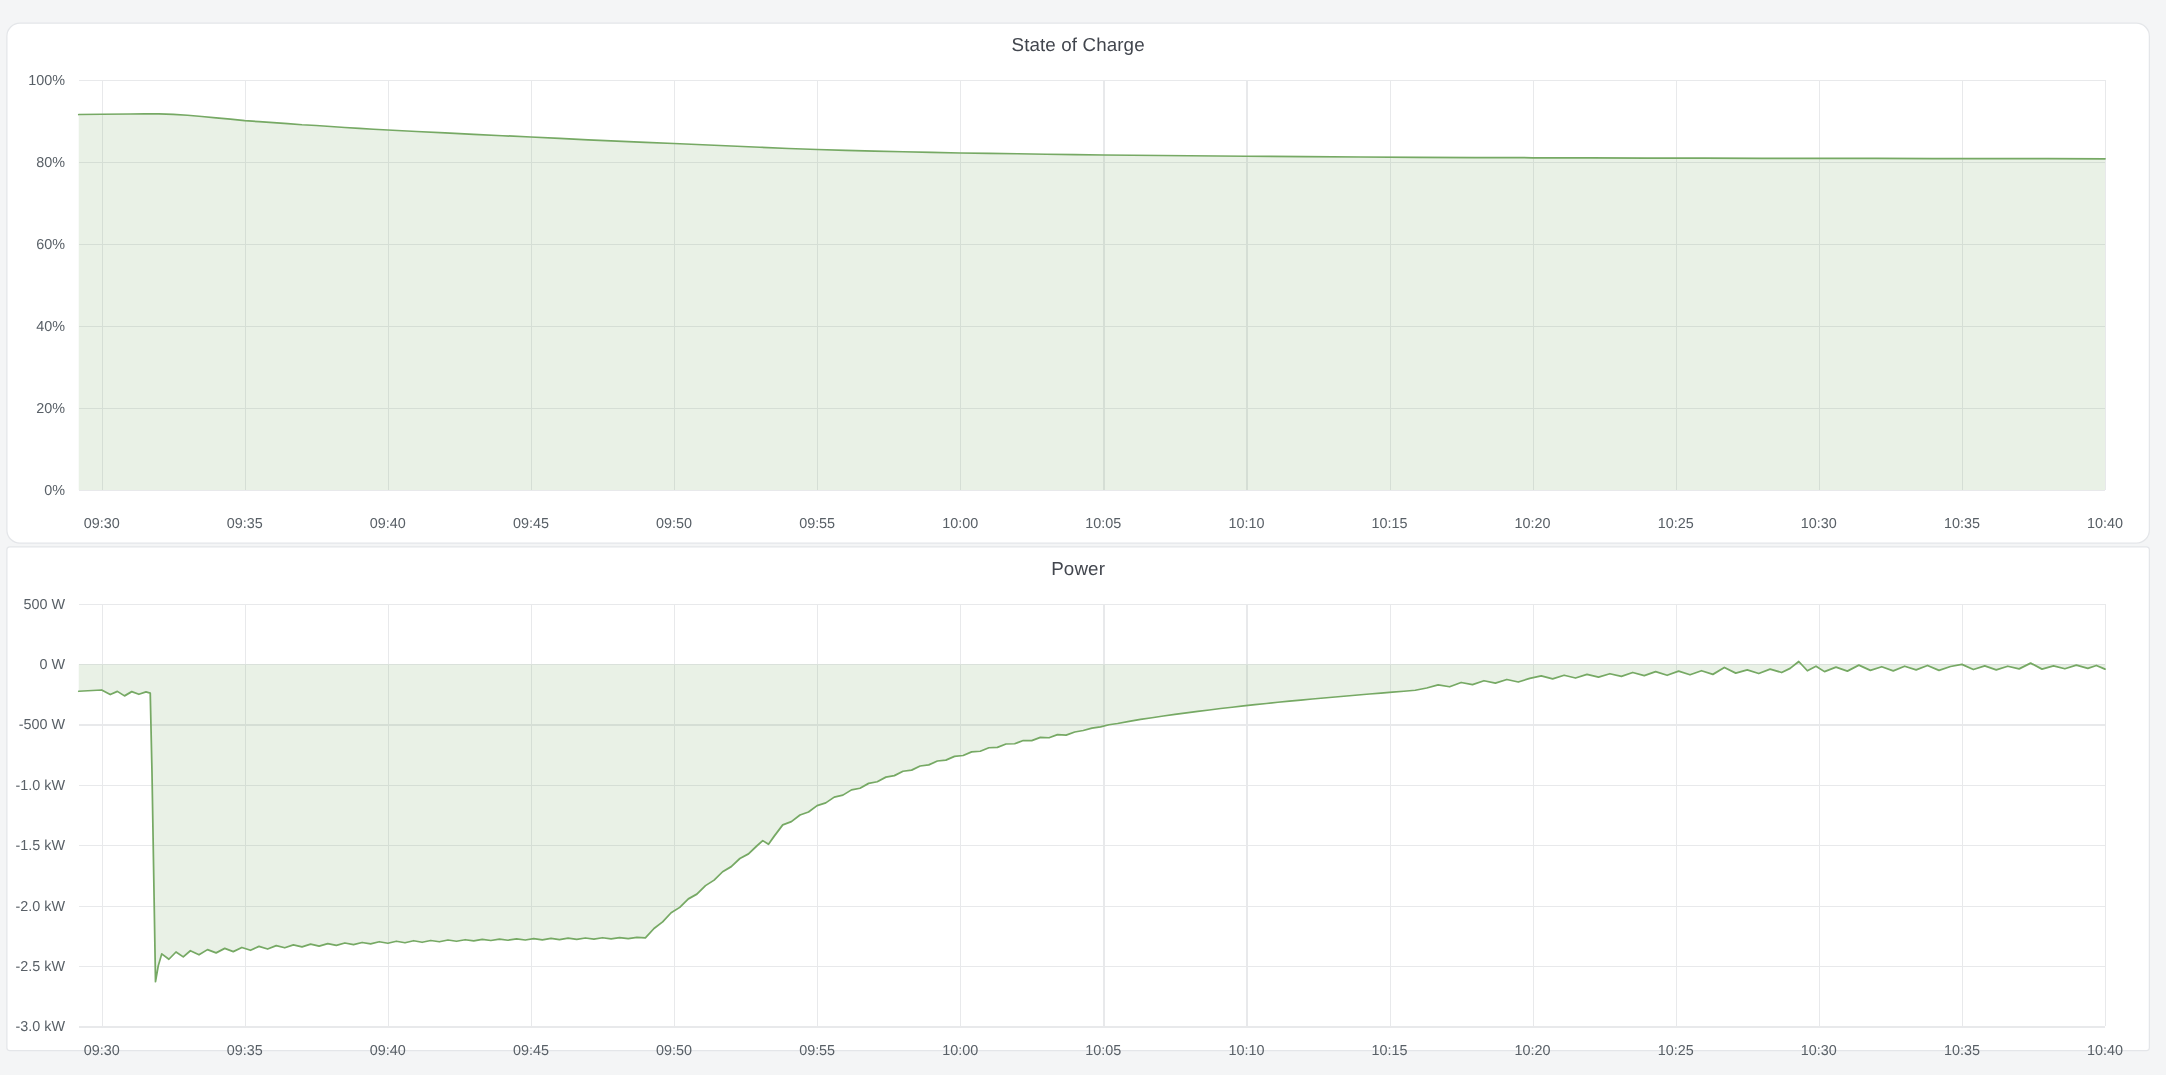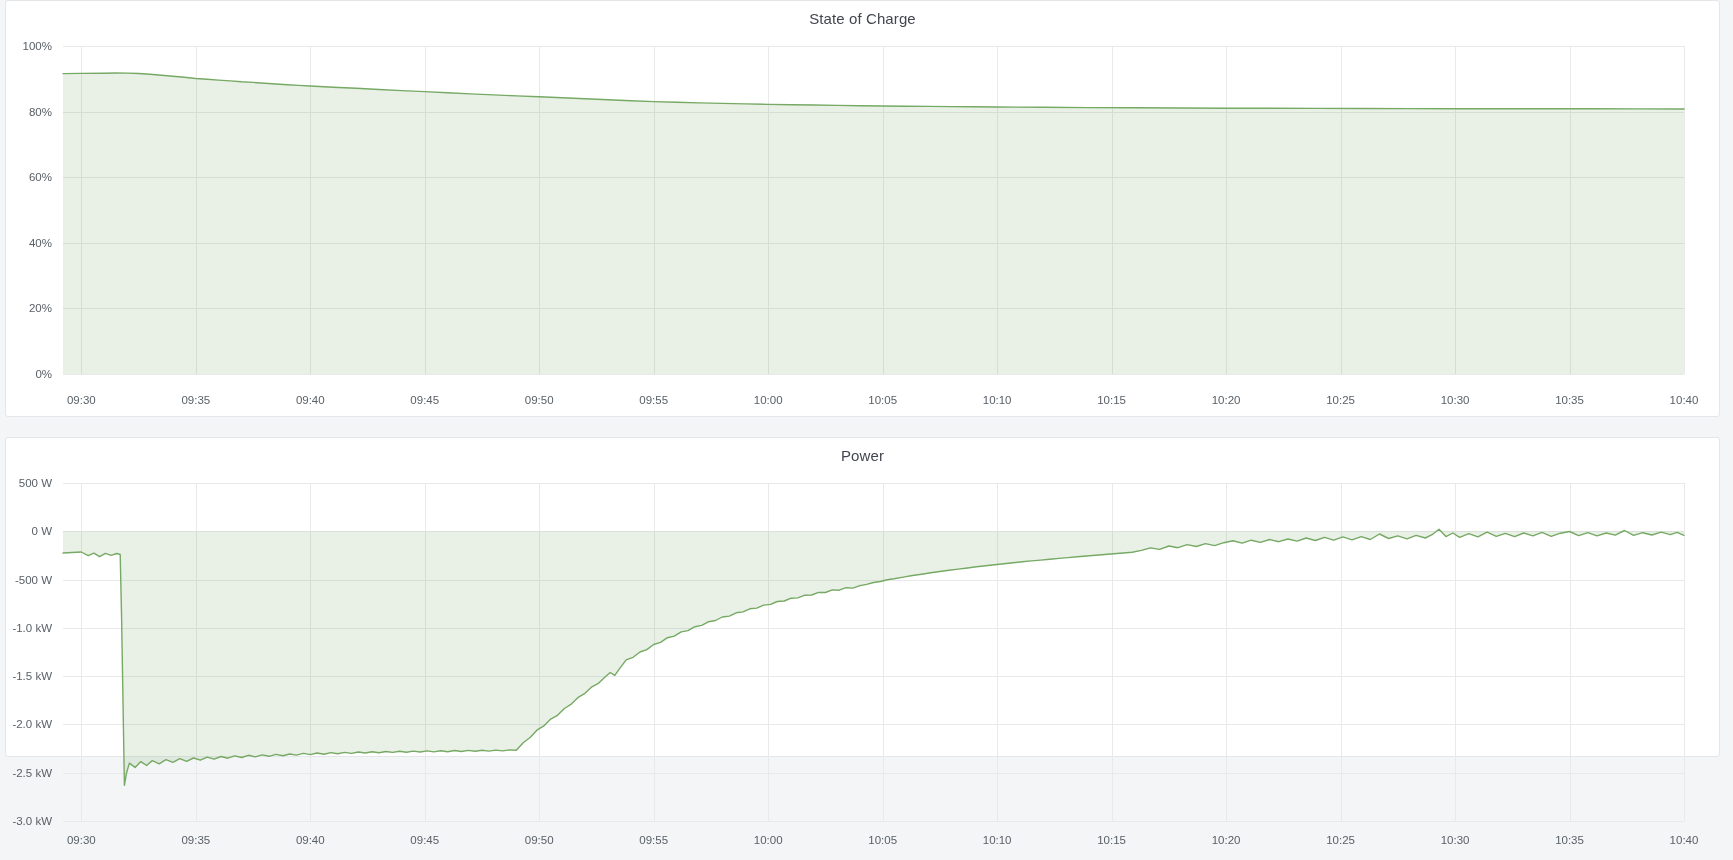--- a/index.html
+++ b/index.html
@@ -10,22 +10,22 @@
     overflow:hidden;position:relative;
   }
   .dashboard{position:relative;width:1733px;height:860px;}
   .panel{
     position:absolute;left:5px;width:1715px;
     background:#ffffff;
     border:1px solid #e4e6e9;
     border-radius:3px;
     box-sizing:border-box;
   }
-  .panel-soc{top:0;height:417px;}
-  .panel-power{top:437px;height:320px;}
+  .panel-soc{top:18px;height:417px;border-radius:11px;}
+  .panel-power{top:437px;height:404px;}
   .panel-title{
     margin:0;padding:0;
     position:absolute;top:9px;left:0;right:0;
     text-align:center;
     font-size:15px;font-weight:500;
     color:#42464e;
     letter-spacing:.1px;
     cursor:pointer;
   }
   svg.chart{position:absolute;left:0;top:0;display:block;}

